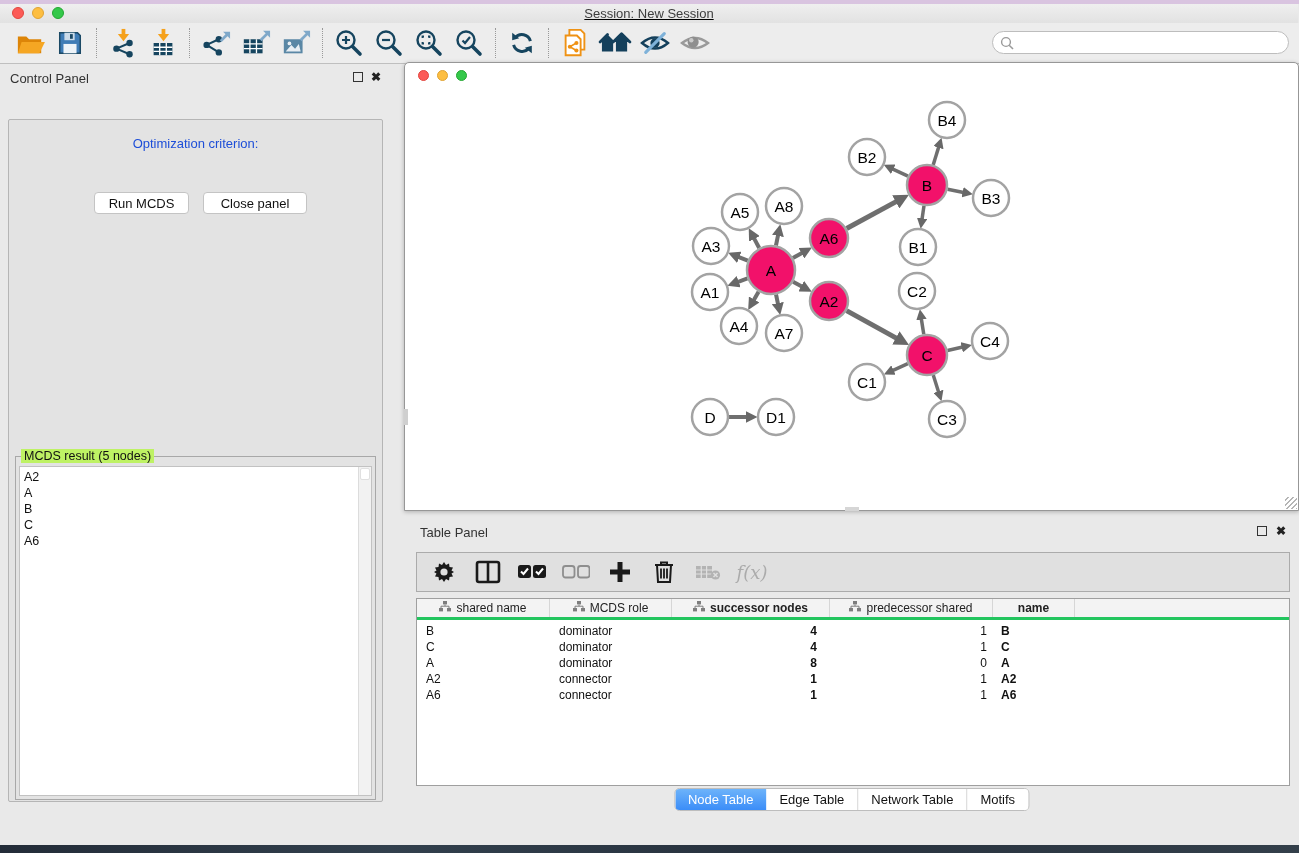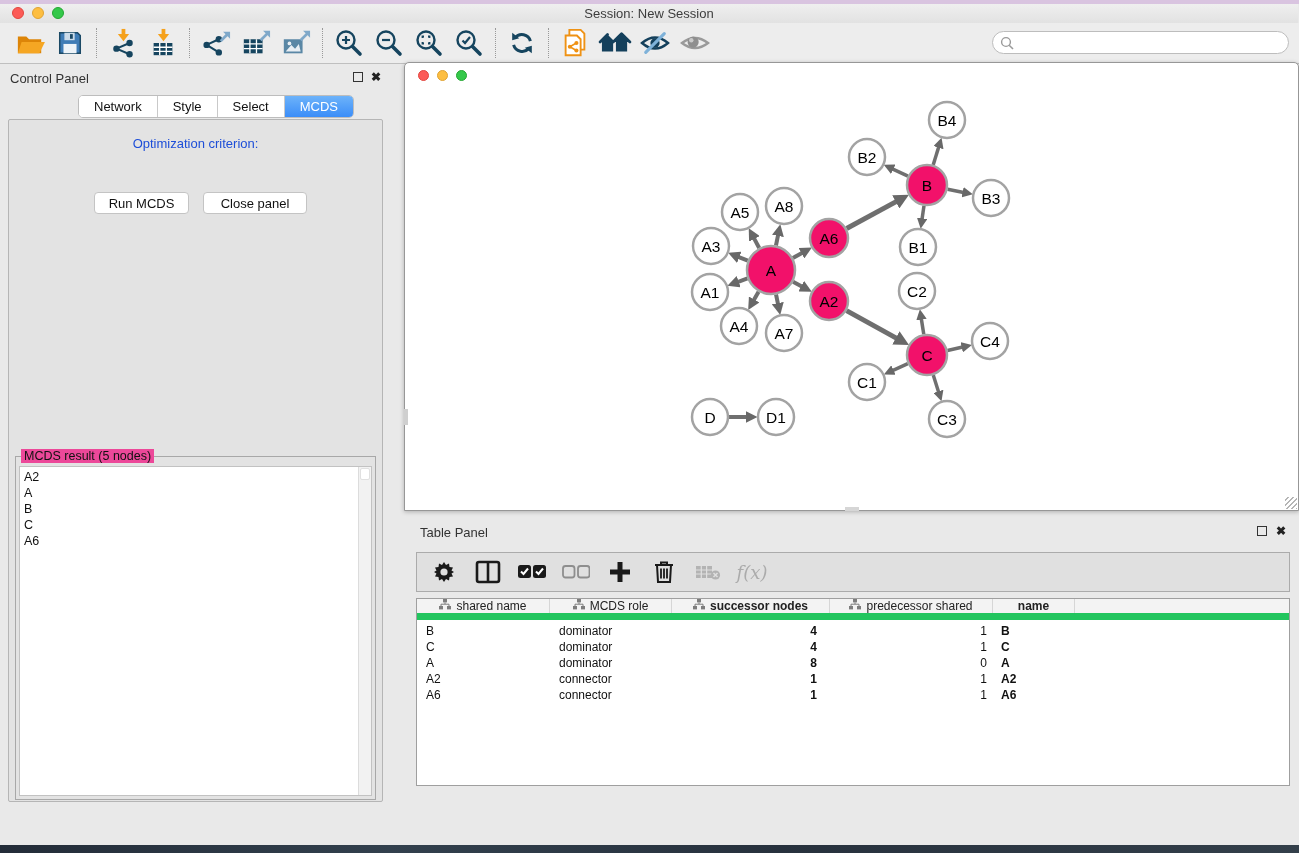--- a/index.html
+++ b/index.html
@@ -2,21 +2,21 @@
 <html><head>
 <meta charset="utf-8">
 <style>
   * { margin:0; padding:0; box-sizing:border-box; }
   html,body { width:1299px; height:853px; }
   body { font-family:"Liberation Sans", sans-serif; background:#E9E9E9; position:relative; overflow:hidden; }
   .abs { position:absolute; }
 
   
   #desktop-strip-top { left:0; top:0; width:1299px; height:4px; background:#D9C4E0; }
-  #titlebar { left:0; top:4px; width:1298px; height:19px; background:linear-gradient(#EFEFEF,#E2E2E2); }
+  #titlebar { left:0; top:4px; width:1298px; height:19px; background:linear-gradient(#EFEFEF,#E2E2E2);text-decoration:underline; }
   #titlebar .title { width:100%; text-align:center; font-size:13px; color:#3d3d3d; line-height:19px; }
   .lights { display:flex; gap:8px; }
   .light { width:12px; height:12px; border-radius:50%; }
   .light.red { background:#FC5B57; border:1px solid #E2463F; }
   .light.yellow { background:#FDBE41; border:1px solid #E0A334; }
   .light.green { background:#34C84A; border:1px solid #24A732; }
   #main-lights { left:12px; top:7px; }
 
   #toolbar { left:0; top:23px; width:1299px; height:41px; background:#EDEDED; border-bottom:1px solid #BFBFBF; display:flex; align-items:center; padding-left:10px; }
   .tb-icon { width:40px; height:34px; display:flex; align-items:center; justify-content:center; }
@@ -40,21 +40,21 @@
   #criterion-select { left:35px; top:38px; width:313px; height:23px; background:#fff; border:1px solid #B9B9B9; border-radius:4px; display:flex; align-items:center; }
   #criterion-select .val { flex:1; font-size:13px; color:#111; padding-left:9px; white-space:nowrap; }
   #criterion-stepper { width:20px; height:23px; margin-right:-1px; border-radius:0 4px 4px 0; background:linear-gradient(#72B4FB,#3685F7); position:relative; }
   .chev { position:absolute; left:5.5px; width:0; height:0; border-left:4.5px solid transparent; border-right:4.5px solid transparent; }
   .chev.up { top:4px; border-bottom:5px solid #fff; }
   .chev.down { bottom:4px; border-top:5px solid #fff; }
   .mac-btn { background:#fff; border:1px solid #C4C4C4; border-radius:4px; font-size:13px; color:#111; display:flex; align-items:center; justify-content:center; }
   #run-btn { left:85px; top:72px; width:95px; height:22px; }
   #closep-btn { left:194px; top:72px; width:104px; height:22px; }
   #result-group { left:6px; top:336px; width:361px; height:344px; border:1px solid #A8A8A8; }
-  #result-legend { top:-8px; left:5px; background:#ec4899; padding:0 3px; font-size:12.5px; color:#111; }
+  #result-legend { top:-8px; left:5px; background:#bef264; padding:0 3px; font-size:12.5px; color:#111; }
   #result-list { left:3px; top:9px; width:353px; height:330px; background:#fff; border:1px solid #C2C2C2; }
   #result-scroll { right:0; top:0; width:13px; height:100%; background:#F2F2F2; border-left:1px solid #DCDCDC; }
   #result-scroll .thumb { position:absolute; top:1px; left:1px; width:10px; height:12px; background:#fff; border:1px solid #E0E0E0; border-radius:2px;}
   .result-item { font-size:12.5px; color:#111; line-height:16px; padding-left:4px; }
   .result-item:first-child { padding-top:2px; }
 
   
   #net-window { left:404px; top:62px; width:895px; height:449px; background:#fff; border:1px solid #979797; border-radius:5px 5px 0 0; box-shadow:0 1px 4px rgba(0,0,0,0.25); }
   #net-titlebar { left:0; top:0; width:100%; height:25px; background:linear-gradient(#EFEFEF,#D7D7D7); border-bottom:1px solid #ADADAD; border-radius:5px 5px 0 0; }
   #net-lights { left:13px; top:7px; }
@@ -68,21 +68,21 @@
   #net-resize { right:1px; bottom:1px; width:12px; height:12px; background:repeating-linear-gradient(135deg, transparent 0 2px, #B5B5B5 2px 3.5px); }
 
   
   #table-panel { left:404px; top:520px; width:895px; height:292px; }
   #tp-title { left:16px; top:5px; }
   #tp-float { right:32px; top:6px; } #tp-close { right:13px; top:4px; }
   #tp-toolbar { left:12px; top:32px; width:874px; height:40px; background:#E0E0E0; border:1px solid #ABABAB; display:flex; align-items:center; gap:10px; padding-left:10px; }
   .tpi { width:34px; height:30px; display:flex; align-items:center; justify-content:center; }
   #fx-label { font-family:"DejaVu Serif",serif; font-style:italic; font-size:18px; color:#ABABAB; }
   #data-table { left:12px; top:78px; width:874px; height:188px; background:#fff; border:1px solid #9F9F9F; overflow:hidden; }
-  .thead { display:flex; height:21px; background:#F3F3F3; border-bottom:7px solid #22c55e; }
+  .thead { display:flex; height:21px; background:#F3F3F3; border-bottom:3px solid #22c55e; }
   .th { display:flex; align-items:center; justify-content:center; gap:5px; font-size:12px; color:#222; border-right:1px solid #D6D6D6; }
   .trow { display:flex; height:16px; align-items:center; }
   .td { font-size:12px; color:#111; white-space:nowrap; }
   .c0 { width:133px; } .c1 { width:122px; } .c2 { width:158px;font-weight:bold; } .c3 { width:163px; } .c4 { width:82px;font-weight:bold; }
   .td.c0 { padding-left:9px; } .td.c1 { padding-left:9px; }
   .td.c2 { text-align:right; padding-right:13px; } .td.c3 { text-align:right; padding-right:6px; }
   .td.c4 { padding-left:8px; }
   .trow:first-child { margin-top:3px; }
   #tp-tabs { bottom:1px; left:50%; transform:translateX(-50%); }
   #tp-tabs .seg { padding:3px 13px; }
@@ -244,26 +244,20 @@
   <svg width="14" height="14" viewBox="0 0 14 14">
       <circle cx="6" cy="6" r="4.4" fill="none" stroke="#9A9A9A" stroke-width="1.4"></circle>
       <path d="M9.2 9.2 L13 13" stroke="#9A9A9A" stroke-width="1.6"></path>
     </svg>
 </div>
 
 <div id="control-panel" class="abs">
   <div id="cp-title" class="abs panel-title">Control Panel</div>
   <span id="cp-float" class="abs float-icon"></span>
   <span id="cp-close" class="abs close-icon">✖</span>
-  <div id="cp-tabs" class="abs segctl">
-      <span class="seg">Network</span>
-      <span class="seg">Style</span>
-      <span class="seg">Select</span>
-      <span class="seg active">MCDS</span>
-    </div>
   <div id="cp-box" class="abs">
     <div id="opt-label" class="abs">Optimization criterion:</div>
     <div id="run-btn" class="abs mac-btn">Run MCDS</div>
     <div id="closep-btn" class="abs mac-btn">Close panel</div>
     <div id="result-group" class="abs">
       <span id="result-legend" class="abs">MCDS result (5 nodes)</span>
       <div id="result-list" class="abs">
         <div id="result-items">
             <div class="result-item">A2</div>
             <div class="result-item">A</div>
@@ -531,20 +525,26 @@
         </div>
         <div class="trow">
           <div class="td c0">A6</div>
           <div class="td c1">connector</div>
           <div class="td c2">1</div>
           <div class="td c3">1</div>
           <div class="td c4">A6</div>
         </div>
       </div>
   </div>
+  <div id="tp-tabs" class="abs segctl">
+      <span class="seg active">Node Table</span>
+      <span class="seg">Edge Table</span>
+      <span class="seg">Network Table</span>
+      <span class="seg">Motifs</span>
+    </div>
 </div>
 
 <div id="status-bar" class="abs">
   <div id="task-btn" class="abs">
     <svg width="16" height="13" viewBox="0 0 16 13">
         <rect x="0" y="0.5" width="2" height="2.4" fill="#1A1A1A"></rect>
         <rect x="3.6" y="0.5" width="12" height="2.4" fill="#1A1A1A"></rect>
         <rect x="0" y="5" width="2" height="2.4" fill="#1A1A1A"></rect>
         <rect x="3.6" y="5" width="12" height="2.4" fill="#1A1A1A"></rect>
         <rect x="0" y="9.5" width="2" height="2.4" fill="#1A1A1A"></rect>

